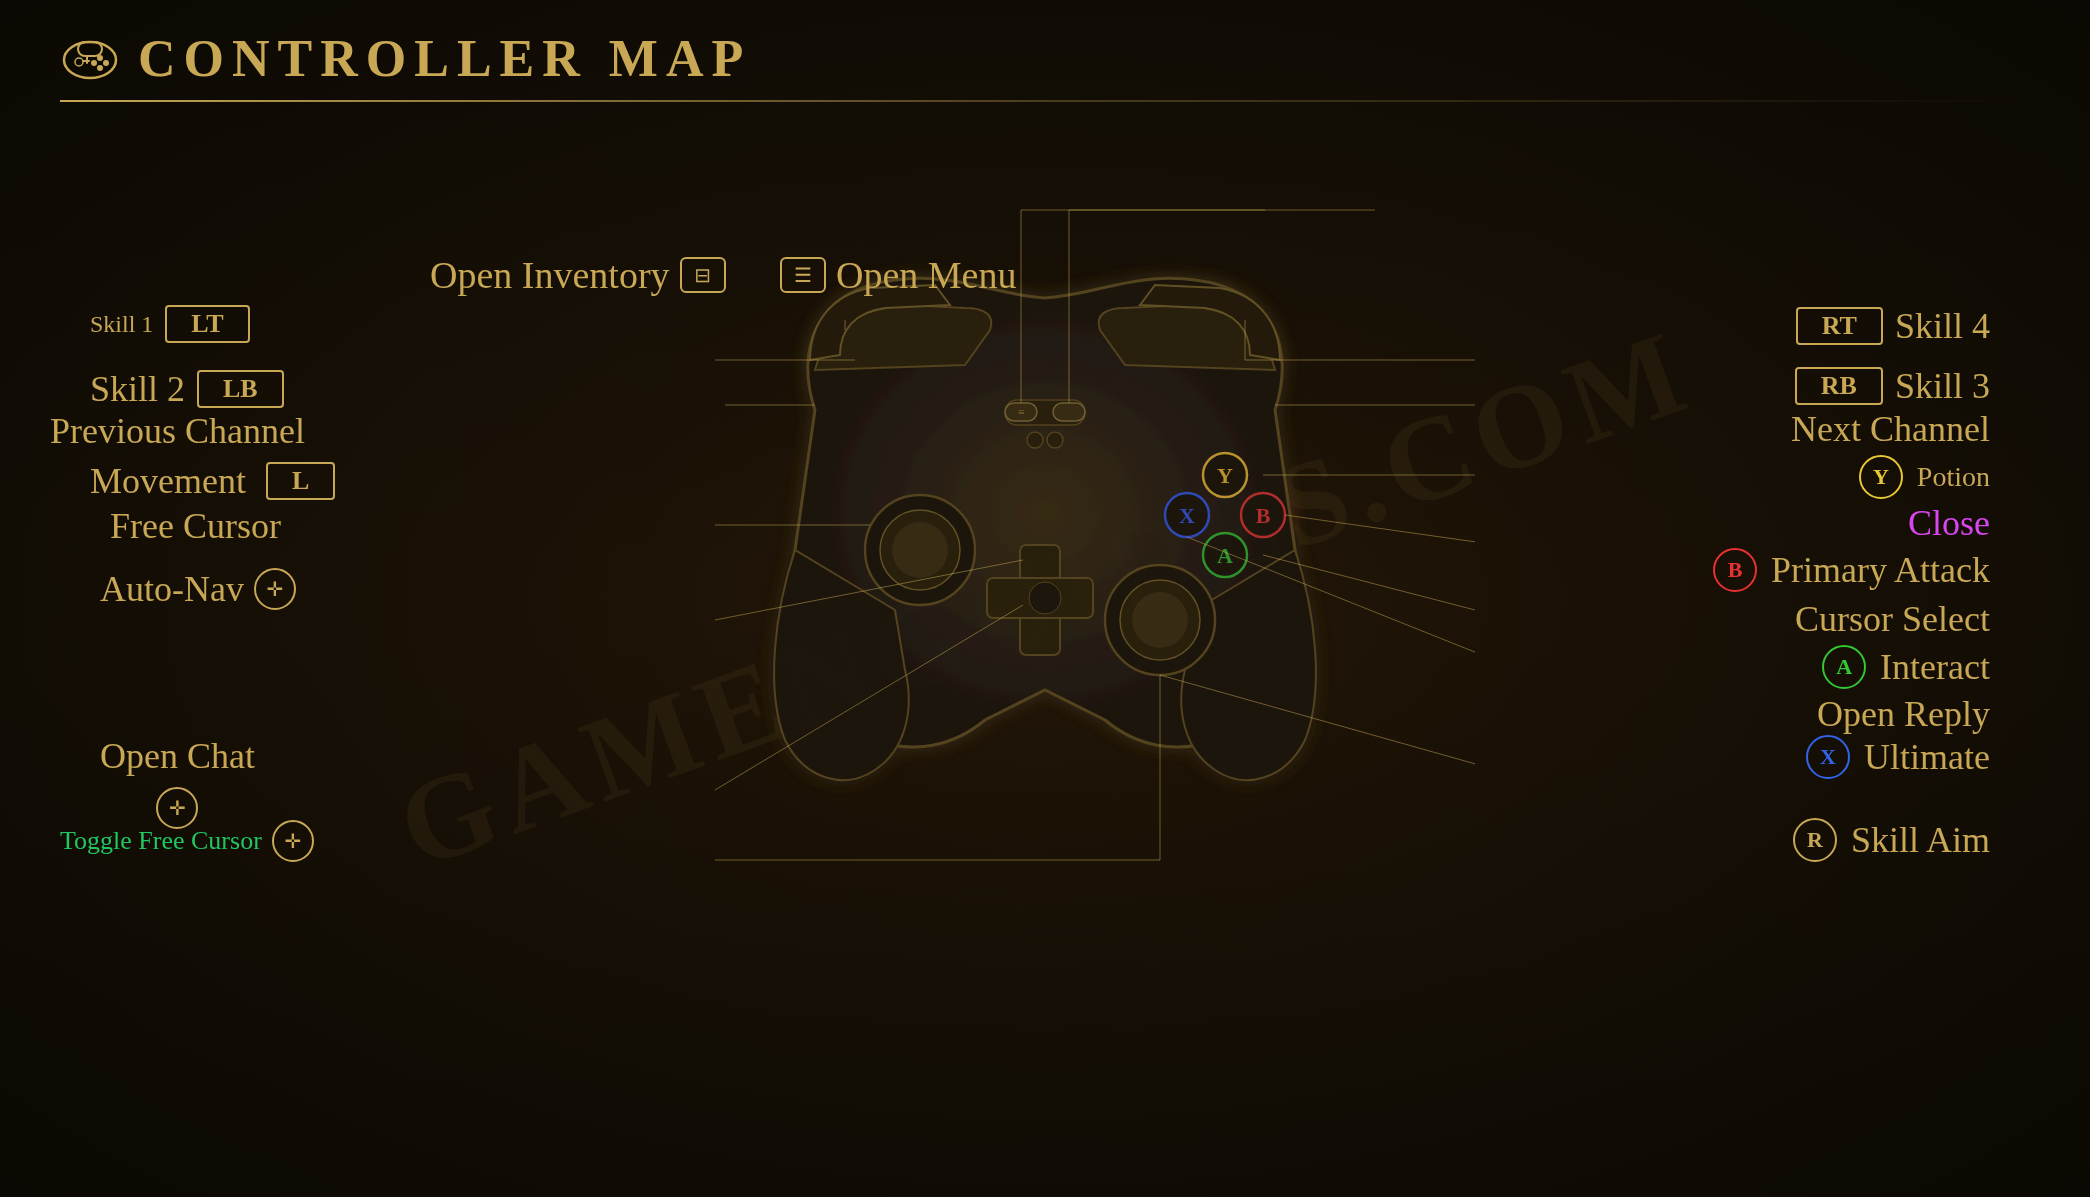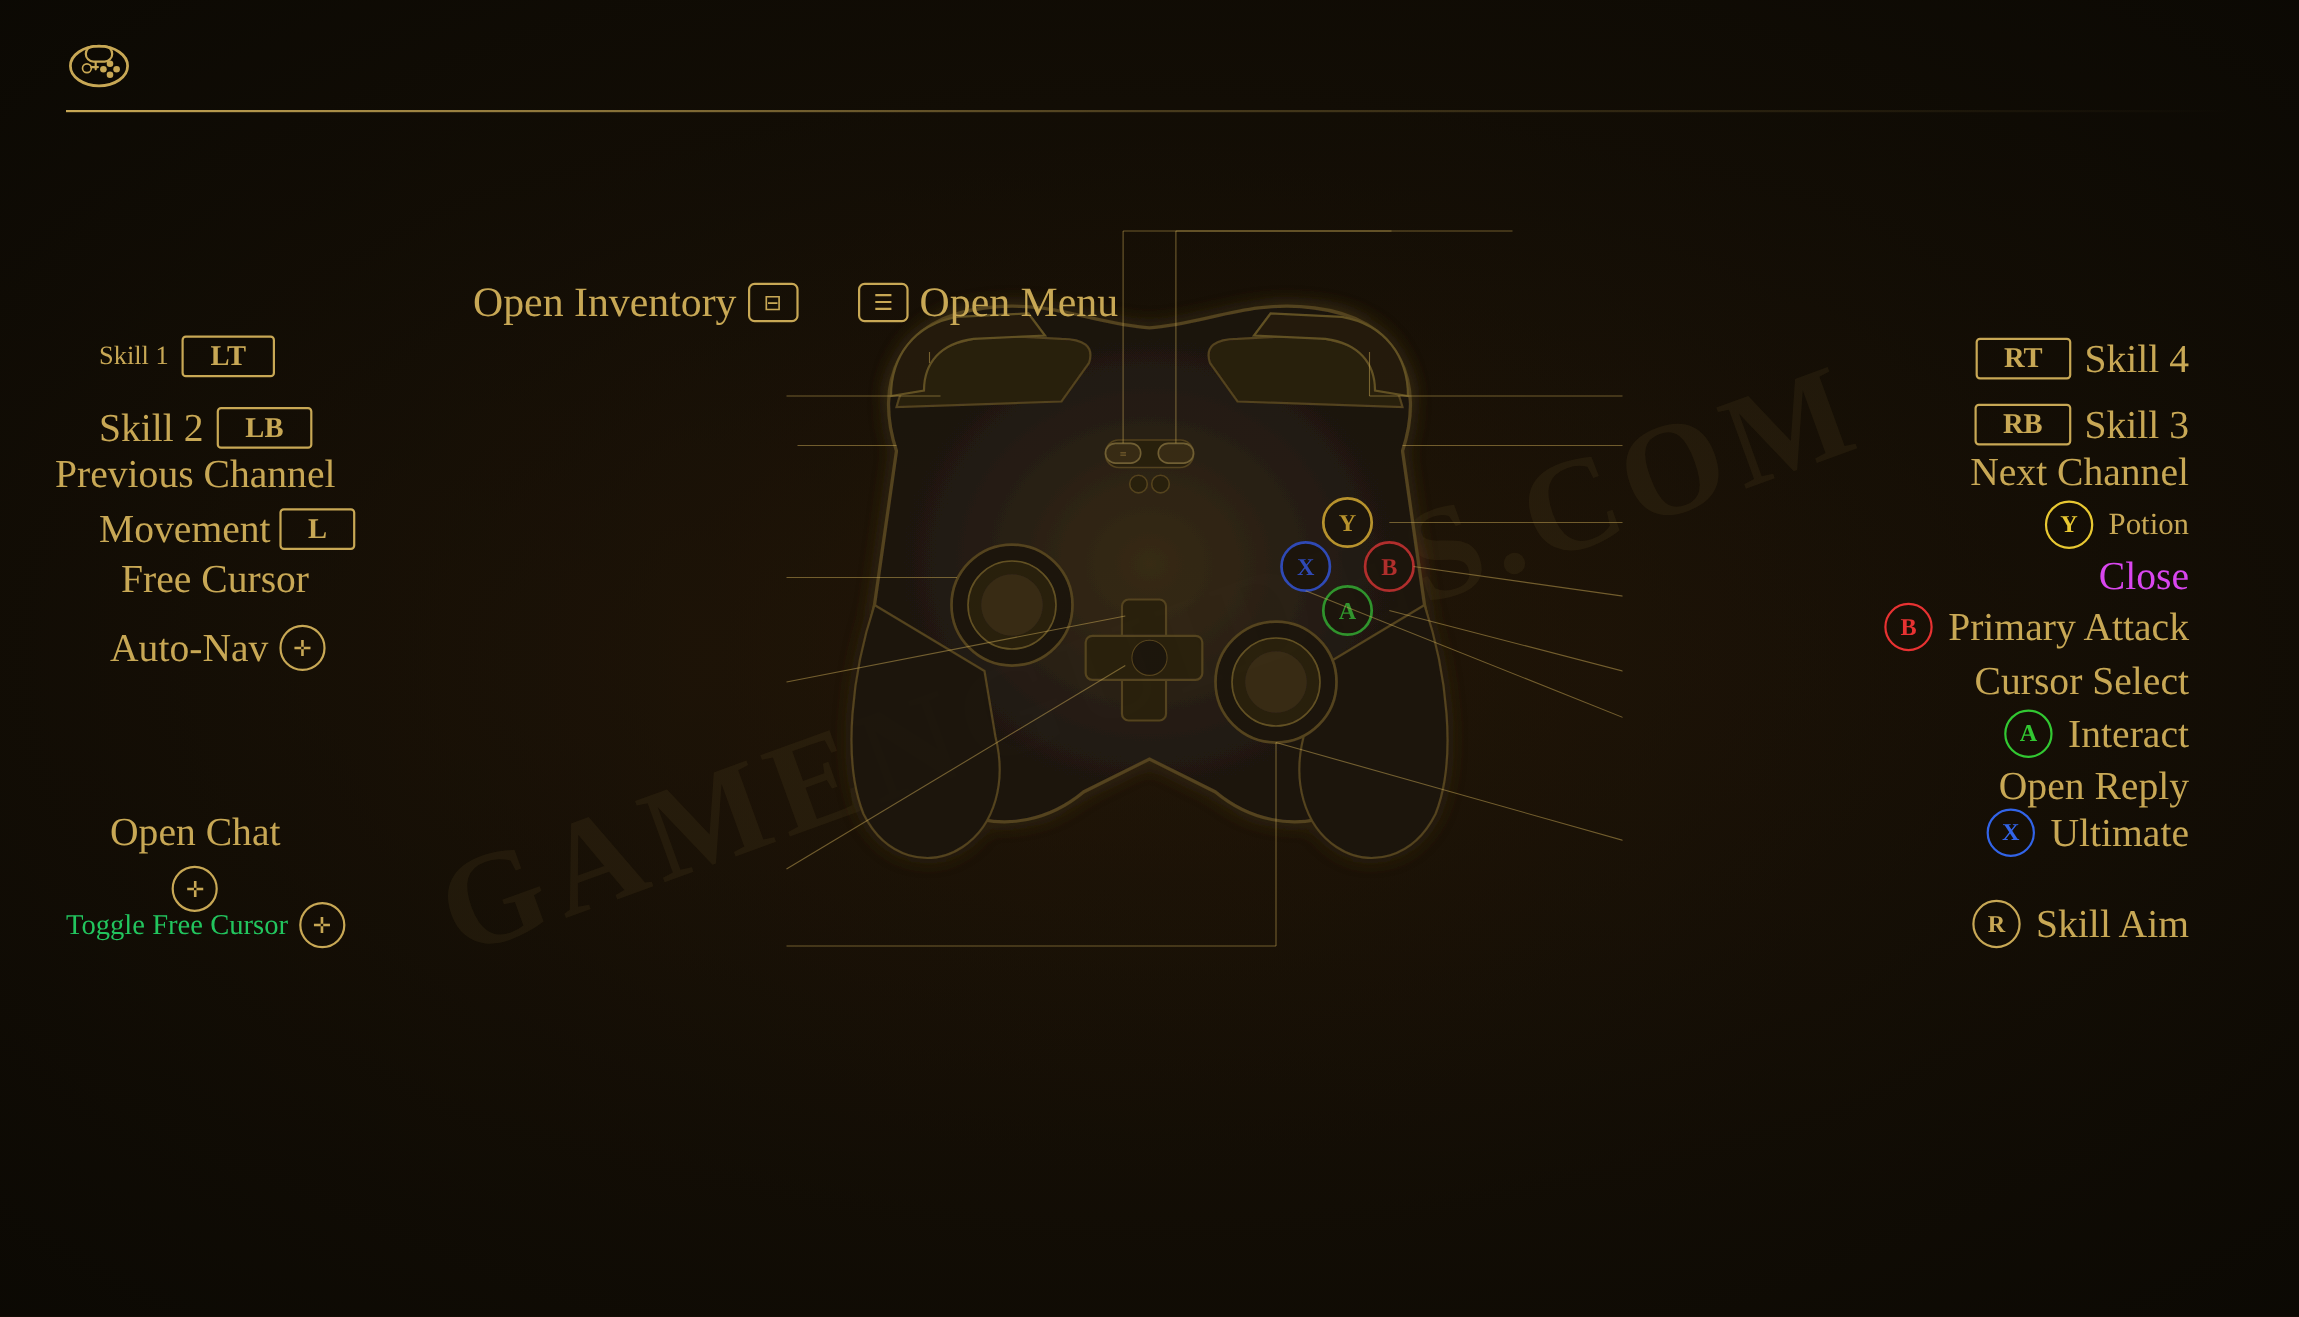--- a/index.html
+++ b/index.html
@@ -140,20 +140,21 @@
     <ellipse cx="30" cy="32" rx="26" ry="18" stroke="#c8a855" stroke-width="2.5" fill="none"></ellipse>
     <rect x="18" y="14" width="24" height="14" rx="7" stroke="#c8a855" stroke-width="2" fill="none"></rect>
     <circle cx="40" cy="30" r="3" fill="#c8a855"></circle>
     <circle cx="46" cy="35" r="3" fill="#c8a855"></circle>
     <circle cx="34" cy="35" r="3" fill="#c8a855"></circle>
     <circle cx="40" cy="40" r="3" fill="#c8a855"></circle>
     <rect x="26" y="28" width="2" height="8" rx="1" fill="#c8a855"></rect>
     <rect x="22" y="32" width="8" height="2" rx="1" fill="#c8a855"></rect>
     <circle cx="19" cy="34" r="4" stroke="#c8a855" stroke-width="1.5" fill="none"></circle>
   </svg>
+  <div class="header-title">CONTROLLER MAP</div>
 </div>
 <div class="header-line"></div>
 
 <svg class="controller-svg" viewBox="0 0 860 750" xmlns="http://www.w3.org/2000/svg">
 
   <defs>
     <filter id="glow">
       <feGaussianBlur stdDeviation="8" result="coloredBlur"></feGaussianBlur>
       <feMerge>
         <feMergeNode in="coloredBlur"></feMergeNode>
@@ -284,21 +285,21 @@
 
   <div style="position:absolute; top:258px; left:90px; display:flex; align-items:center; gap:8px;">
     <span style="font-size:36px; color:#c8a855;">Skill 2</span>
     <span class="btn-badge">LB</span>
   </div>
 
   <div style="position:absolute; top:300px; left:50px;">
     <span style="font-size:36px; color:#c8a855;">Previous Channel</span>
   </div>
 
-  <div style="position:absolute; top:350px; left:90px; display:flex; align-items:center; gap:4px;">
+  <div style="position:absolute; top:350px; left:90px; display:flex; align-items:center; gap:16px;">
     <span style="font-size:36px; color:#c8a855;">Movement</span>
     <span class="btn-badge">L</span>
   </div>
 
   <div style="position:absolute; top:395px; left:110px;">
     <span style="font-size:36px; color:#c8a855;">Free Cursor</span>
   </div>
 
   <div style="position:absolute; top:458px; left:100px; display:flex; align-items:center; gap:10px;">
     <span style="font-size:36px; color:#c8a855;">Auto-Nav</span>

